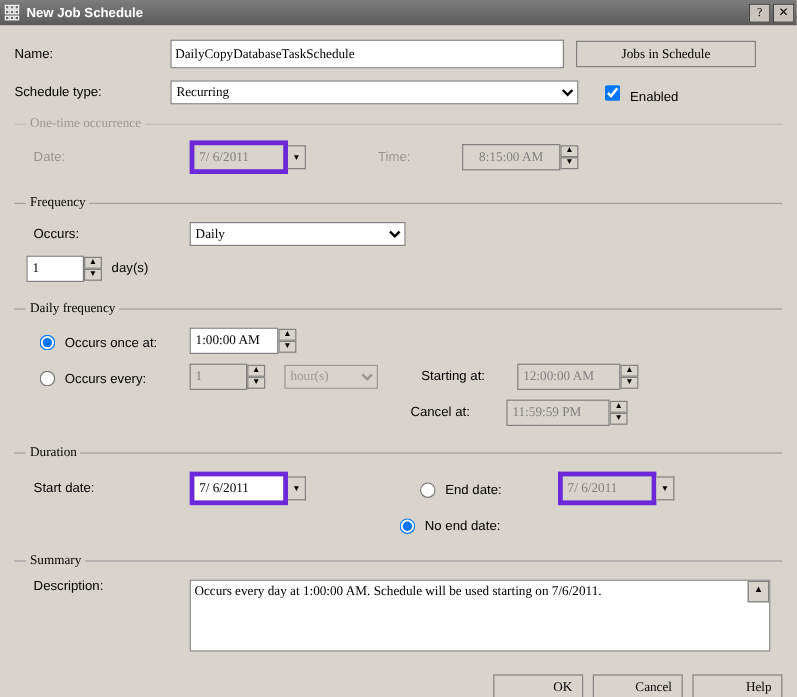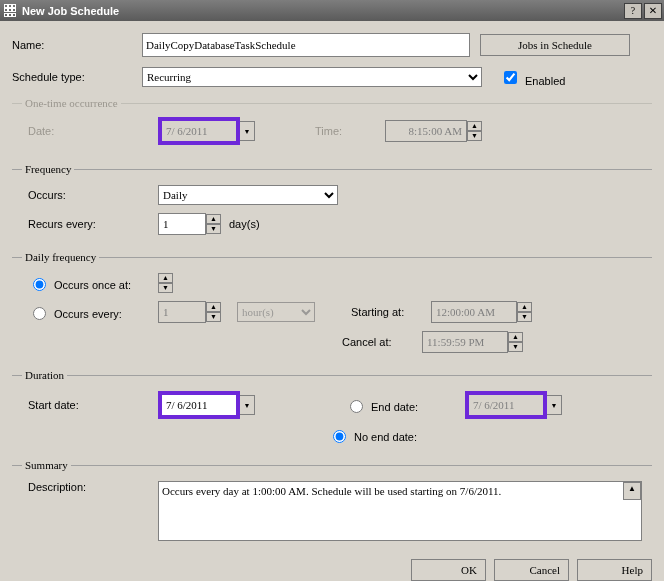--- a/index.html
+++ b/index.html
@@ -147,58 +147,58 @@
     <legend>One-time occurrence</legend>
     <div class="row" style="margin-bottom:2px;">
       <span class="lbl2" style="padding-left:6px">Date:</span>
       <span class="date">
         <input type="text" disabled="" value="7/ 6/2011" style="">
         <button class="dd">▼</button>
       </span>
       <span style="width:60px"></span>
       <span style="width:70px">Time:</span>
       <span class="spin">
-        <input type="text" disabled="" style="width: 72px; text-align: right;" value="8:15:00 AM">
+        <input type="text" disabled="" style="width: 72px; text-align: center;" value="8:15:00 AM">
         <span class="arrows">
             <button>▲</button>
             <button>▼</button>
           </span>
       </span>
     </div>
   </fieldset>
 
   <fieldset style="border:none;border-top:1px solid #a0a0a0;border-radius:0;">
     <legend>Frequency</legend>
     <div class="row">
       <span class="lbl2" style="padding-left:6px">Occurs:</span>
       <select class="sel" style="width:180px">
         <option>Daily</option>
       </select>
     </div>
     <div class="row" style="margin-bottom:0">
-      <span class="lbl2" style="padding-left:6px">Recurs every:</span>
       <span class="spin">
         <input type="text" style="width: 38px; text-align: left;" value="1">
         <span class="arrows">
             <button>▲</button>
             <button>▼</button>
           </span>
       </span>
       <span style="margin-left:8px">day(s)</span>
     </div>
   </fieldset>
 
   <fieldset style="border:none;border-top:1px solid #a0a0a0;border-radius:0;">
     <legend>Daily frequency</legend>
     <div class="row">
       <label class="lbl2 chk" style="padding-left:6px">
         <input type="radio" name="dfreq" checked="" style="">
         <span>Occurs once at:</span>
       </label>
       <span class="spin">
+        <input type="text" style="width: 64px; text-align: left;" value="1:00:00 AM">
         <span class="arrows">
             <button>▲</button>
             <button>▼</button>
           </span>
       </span>
     </div>
     <div class="row">
       <label class="lbl2 chk" style="padding-left:6px">
         <input type="radio" name="dfreq" style="">
         <span>Occurs every:</span>

